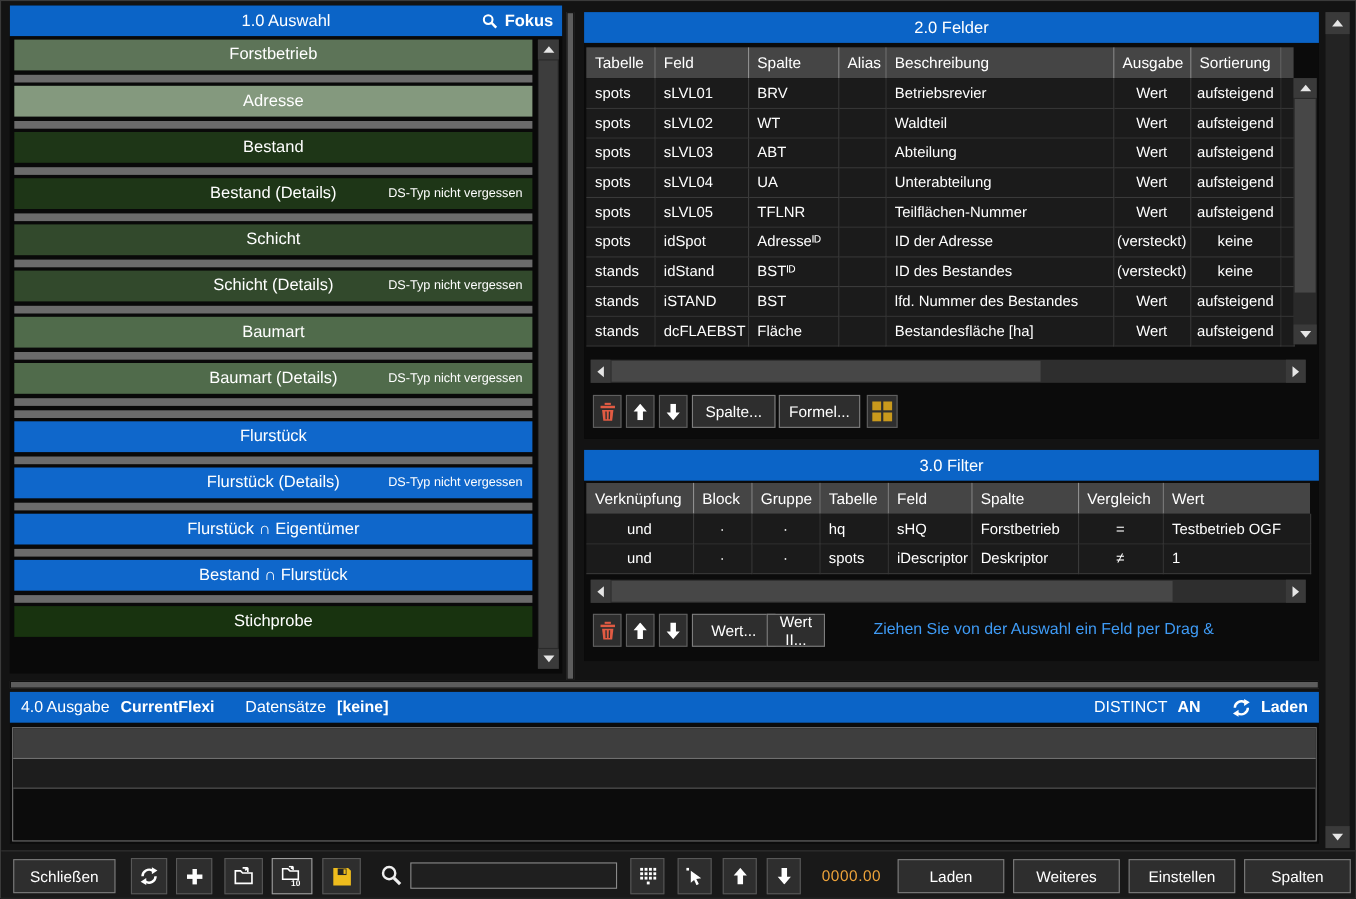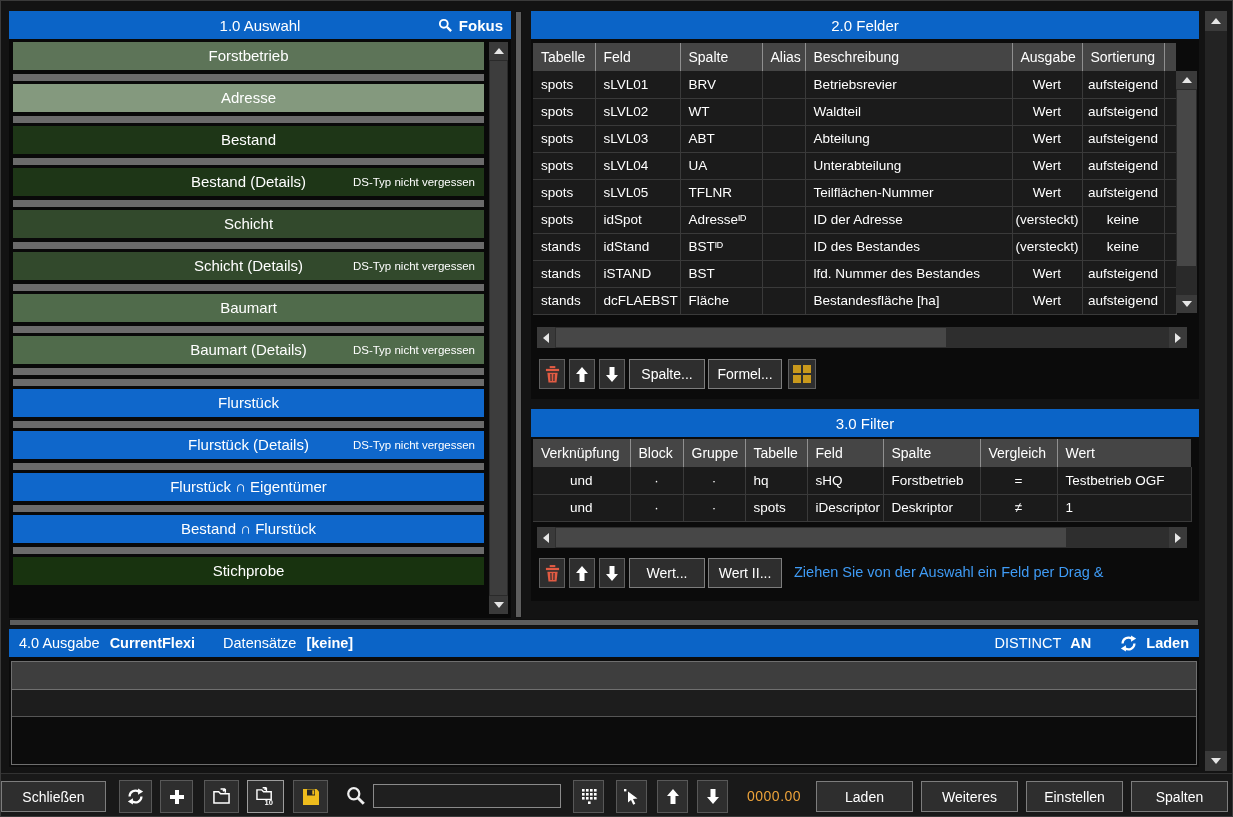--- a/index.html
+++ b/index.html
@@ -6,21 +6,21 @@
   .window { position:relative; width:1233px; height:817px; background:#131313;
             border:1px solid #3a3a3a; box-sizing:border-box; overflow:hidden;
             font-family:"Liberation Sans","DejaVu Sans",sans-serif; color:#fff; }
 
   .panel { position:absolute; background:#0b0b0b; }
   .titlebar { position:relative; height:28px; background:var(--accent);
               display:flex; align-items:center; justify-content:center; font-size:15px; }
   .titlebar .tb-center { pointer-events:none; }
 
   
-  #panel-auswahl { left:8px; top:10px; width:502px; height:607px; background:#090909; }
+  #panel-auswahl { left:8px; top:4px; width:502px; height:607px; background:#090909; }
   .fokus { position:absolute; right:8px; top:0; height:28px; display:flex; align-items:center; gap:6px;
            font-weight:bold; font-size:15px; }
   .sel-list { position:absolute; top:28px; left:0; right:0; bottom:0; overflow:hidden;
               padding:3px 27px 0 4px; box-sizing:border-box; background:#090909; }
   .sel-item { position:relative; height:28px; line-height:28px; text-align:center;
               font-size:15px; color:#fff; }
   .sel-label {}
   .sel-note { position:absolute; right:9px; top:0; font-size:11.5px; }
   .sel-gap  { height:7px; background:#6b6b6b; margin:4px 0 3px; }
   .c-sage      { background:var(--green-sage); }
@@ -409,21 +409,21 @@
         <svg width="14" height="15" viewBox="0 0 14 15">
           <path d="M7 0 L13 7 H9.5 V15 H4.5 V7 H1 Z" fill="#fff"></path>
           </svg>
       </div>
       <div class="icon-btn" style="left:68px;">
         <svg width="14" height="15" viewBox="0 0 14 15">
           <path d="M7 15 L13 8 H9.5 V0 H4.5 V8 H1 Z" fill="#fff"></path>
           </svg>
       </div>
       <button class="btn" style="left:98px; width:76px;">Wert...</button>
-      <button class="btn" style="left:177px; width:74px;">Wert II...</button>
+      <button class="btn" style="left:166px; width:53px;">Wert II...</button>
       <div class="hint" style="left:263px;">Ziehen Sie von der Auswahl ein Feld per Drag &amp;</div>
     </div>
   </div>
 
   <div id="main-scroll">
     <div class="sb-btn" style="top:0;">
         <div class="t-up"></div>
       </div>
     <div class="sb-btn" style="bottom:0;">
         <div class="t-down"></div>
@@ -452,21 +452,21 @@
         <span class="bold">Laden</span>
       </div>
     </div>
     <div class="out-grid">
       <div class="out-head"></div>
       <div class="out-row"></div>
     </div>
   </div>
 
   <div class="toolbar">
-    <button class="tb-btn" style="left:0; width:105px;">Schließen</button>
+    <button class="tb-btn" style="left:11px; width:93px;">Schließen</button>
 
     <div class="tb-icon" style="left:118px;">
       <svg width="17" height="17" viewBox="0 0 20 20">
         <path d="M17 10 A7 7 0 0 1 6.2 15.8" fill="none" stroke="#fff" stroke-width="2.6"></path>
         <path d="M3 10 A7 7 0 0 1 13.8 4.2" fill="none" stroke="#fff" stroke-width="2.6"></path>
         <polygon points="13,0.5 13,8 19,4" fill="#fff"></polygon>
         <polygon points="7,12 7,19.5 1,16" fill="#fff"></polygon>
       </svg>
     </div>
     <div class="tb-icon" style="left:159px;">

